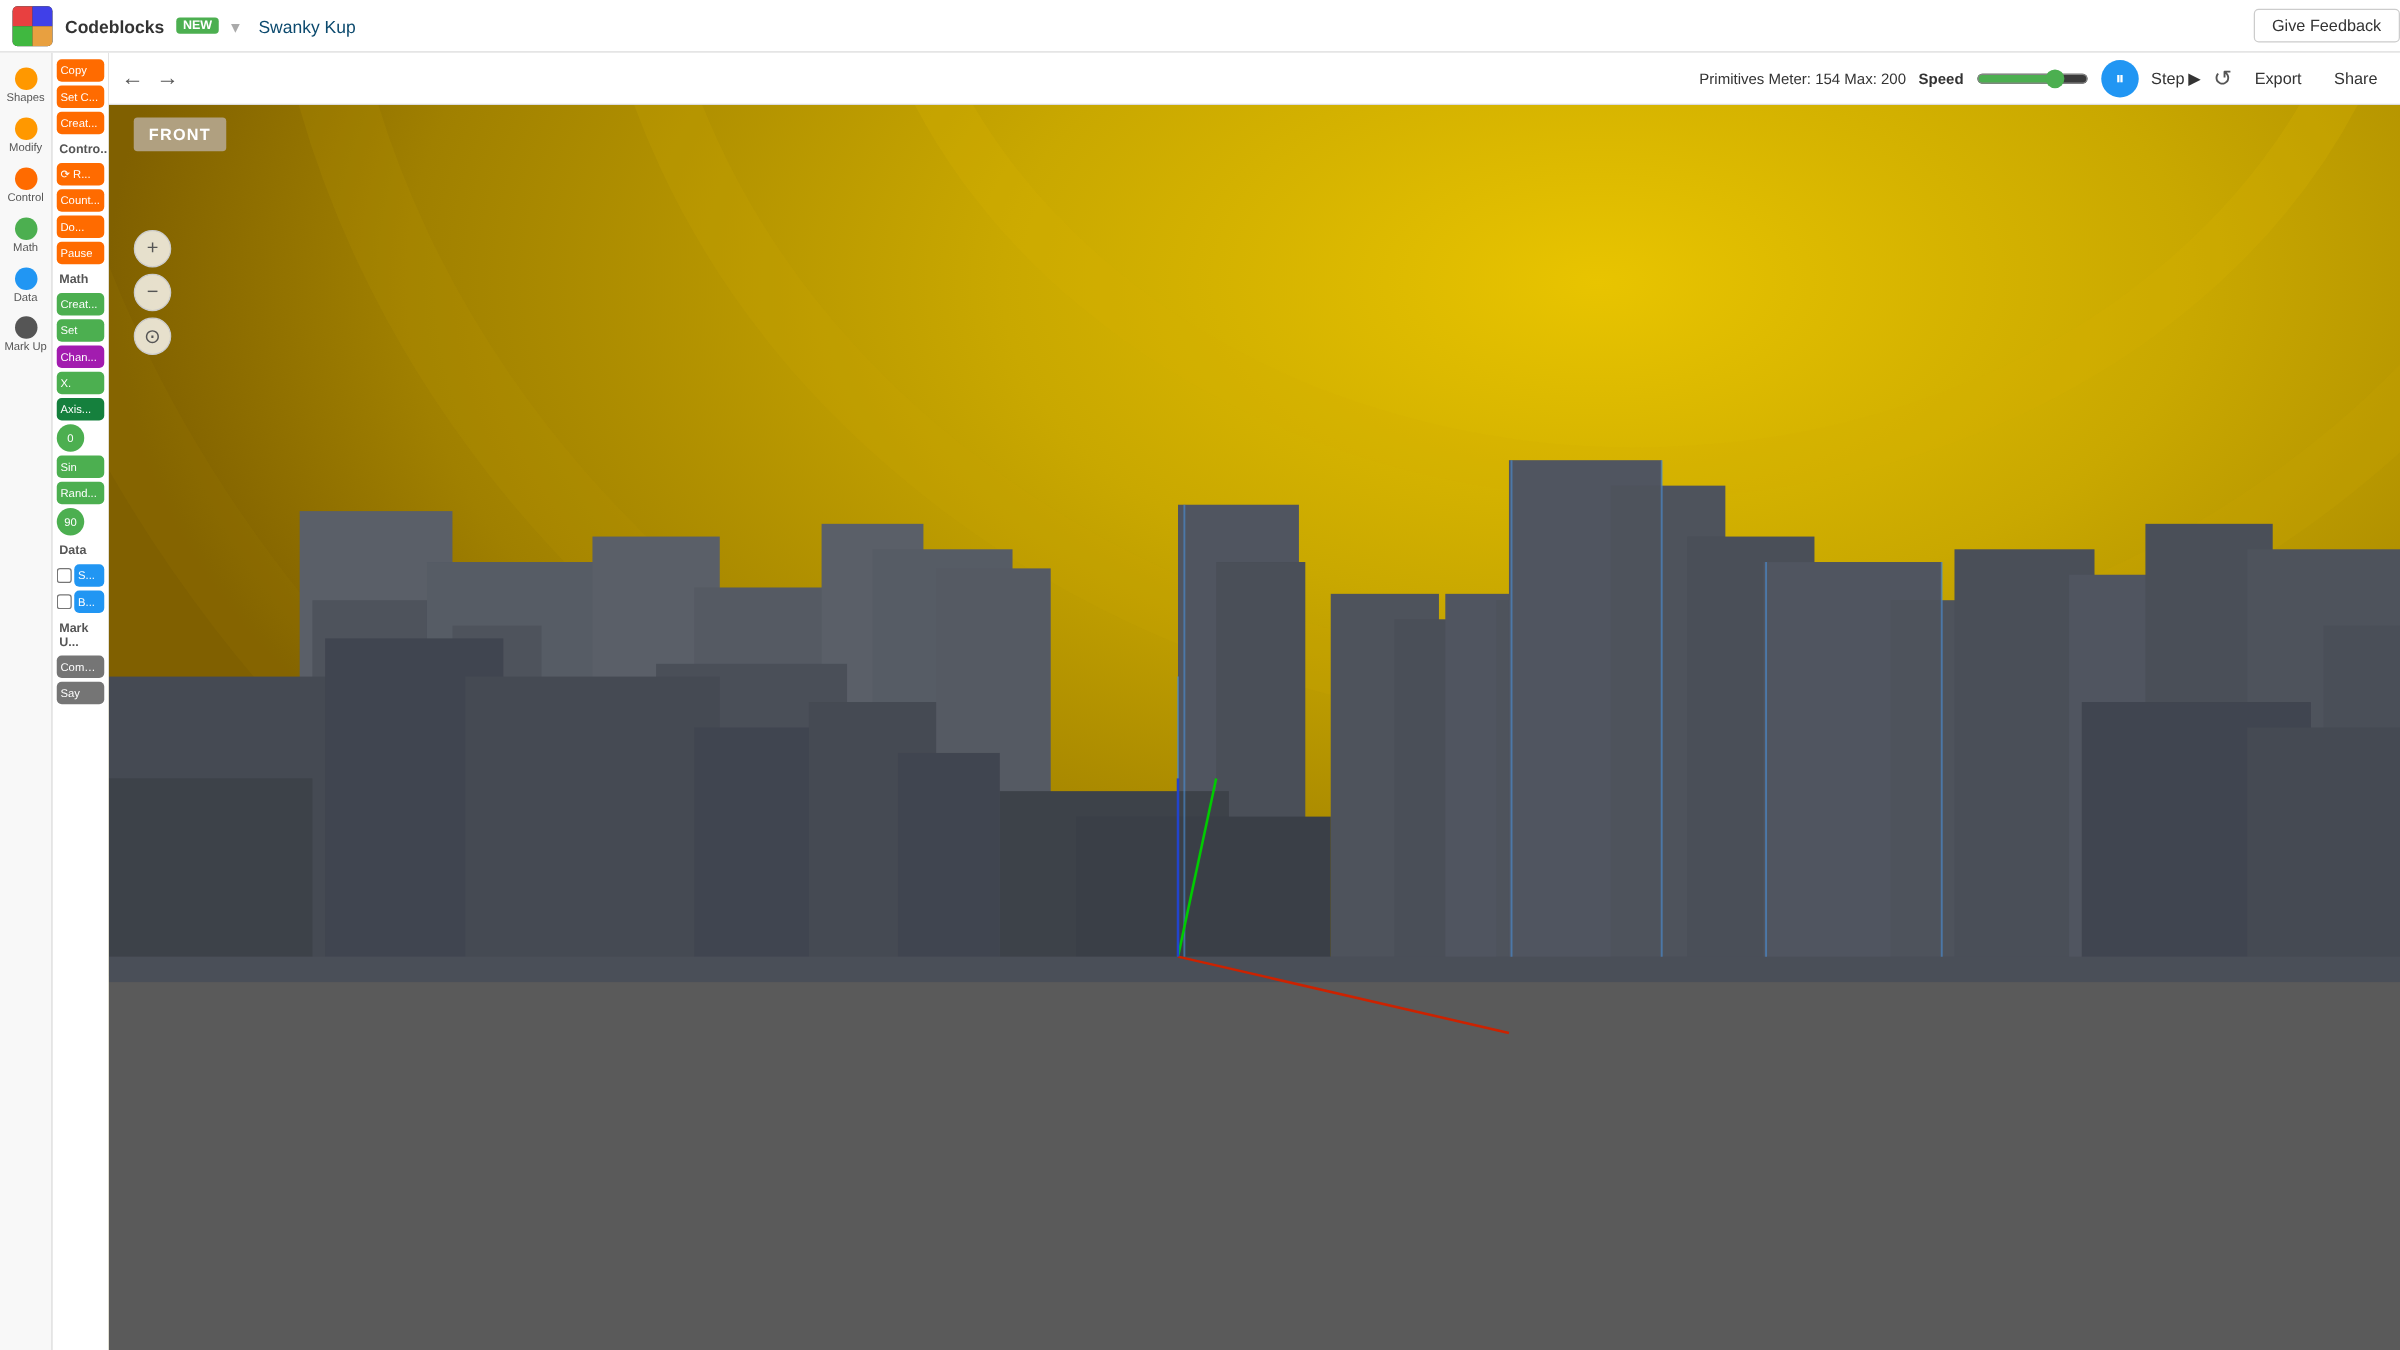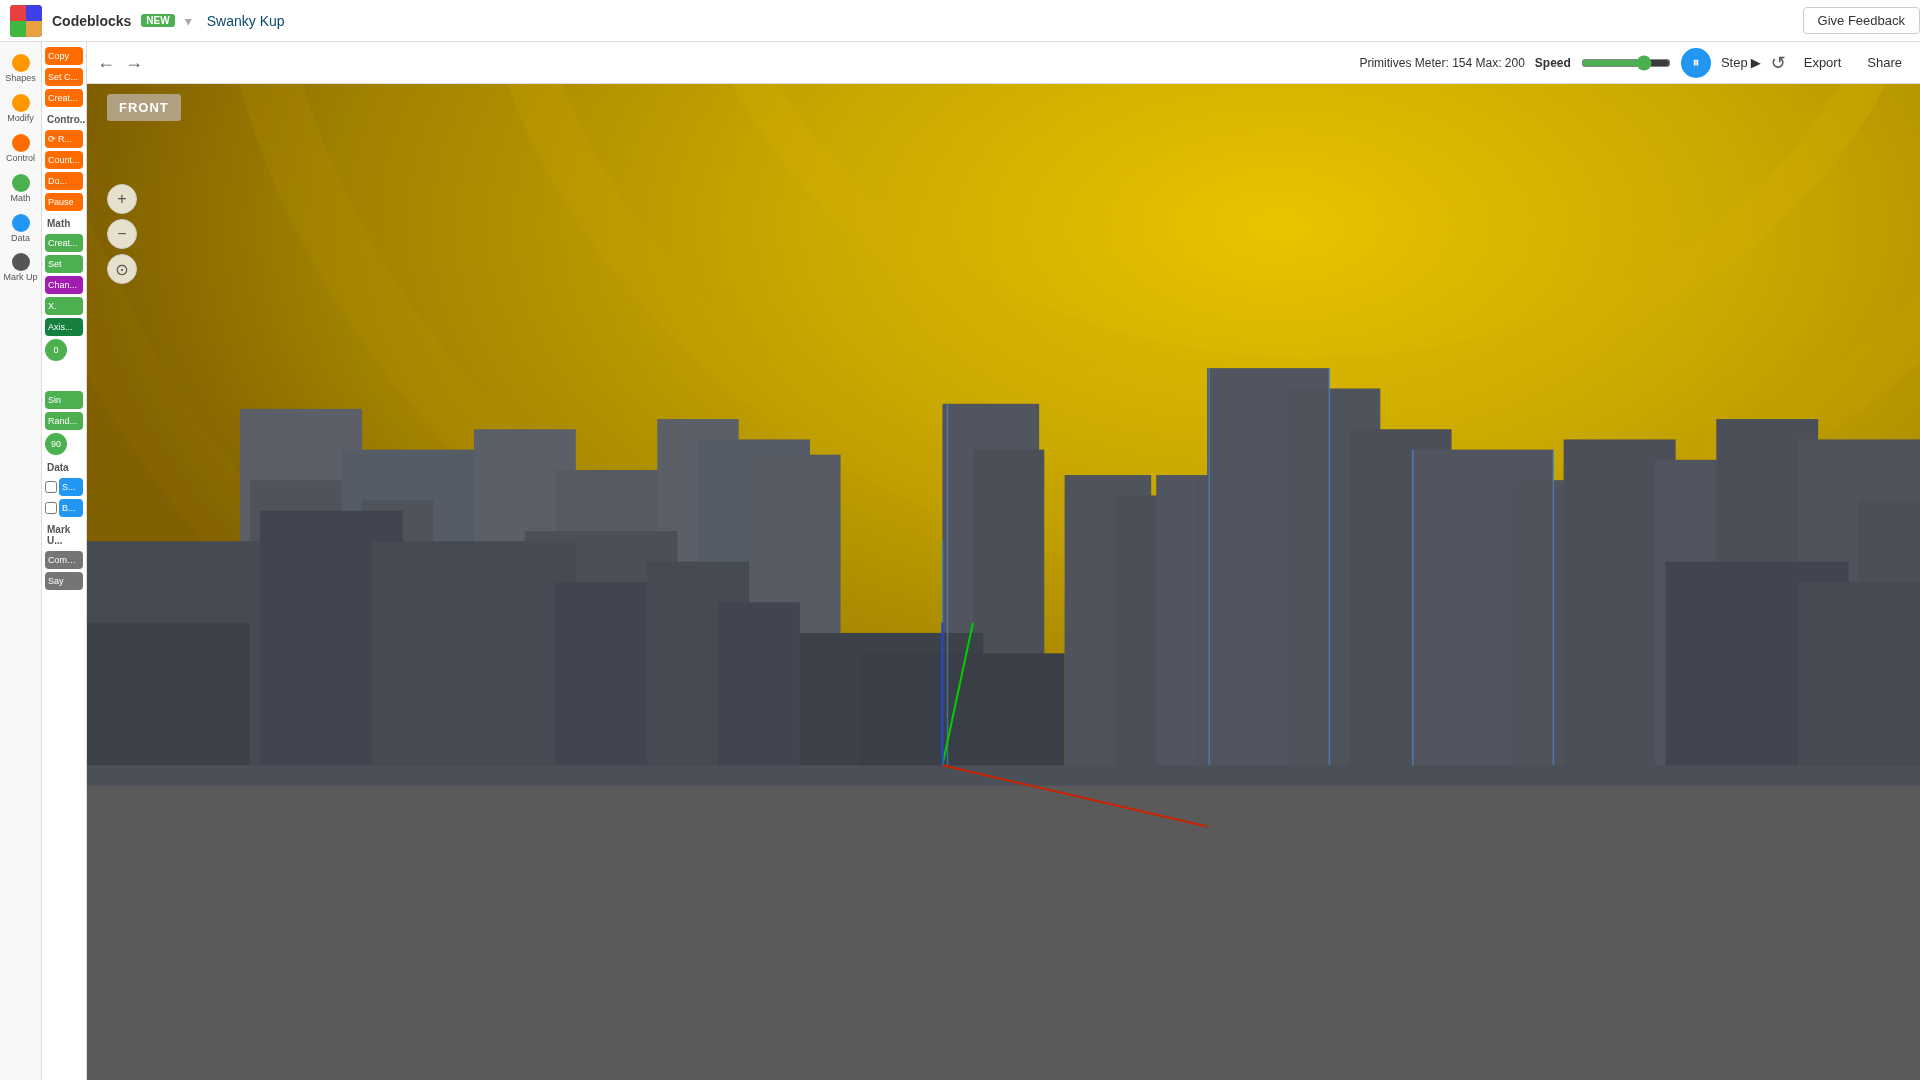--- a/index.html
+++ b/index.html
@@ -304,21 +304,21 @@
     <div class="block-item" style="background:#FF6B00;">Do...</div>
     <div class="block-item" style="background:#FF6B00;">Pause</div>
 
     <div class="section-label">Math</div>
     <div class="block-item" style="background:#4CAF50;">Creat...</div>
     <div class="block-item" style="background:#4CAF50;">Set</div>
     <div class="block-item" style="background:#a21caf;">Chan...</div>
     <div class="block-item" style="background:#4CAF50;">X.</div>
     <div class="block-item" style="background:#15803d;">Axis...</div>
     <div class="block-item" style="background:#4CAF50; border-radius:50%; width:22px; height:22px; display:flex; align-items:center; justify-content:center;">0</div>
-    <div class="block-item" style="background:#4CAF50;margin-top:27px;">Sin</div>
+    <div class="block-item" style="background:#4CAF50;">Sin</div>
     <div class="block-item" style="background:#4CAF50;">Rand...</div>
     <div class="block-item" style="background:#4CAF50; border-radius:50%; width:22px; height:22px; display:flex; align-items:center; justify-content:center;">90</div>
 
     <div class="section-label">Data</div>
     <div style="display:flex; align-items:center; gap:2px;">
       <input type="checkbox" style="width: 12px; height: 12px;">
       <div class="block-item" style="background:#2196F3; flex:1;">S...</div>
     </div>
     <div style="display:flex; align-items:center; gap:2px;">
       <input type="checkbox" style="width: 12px; height: 12px;">

